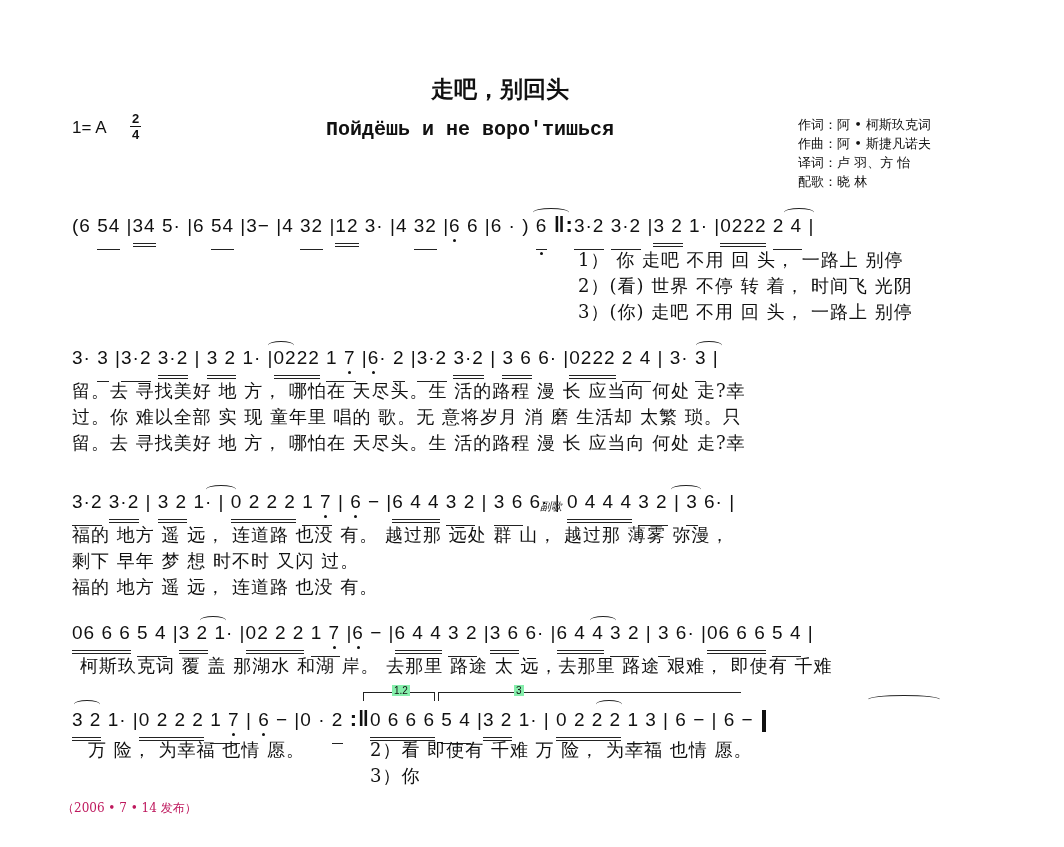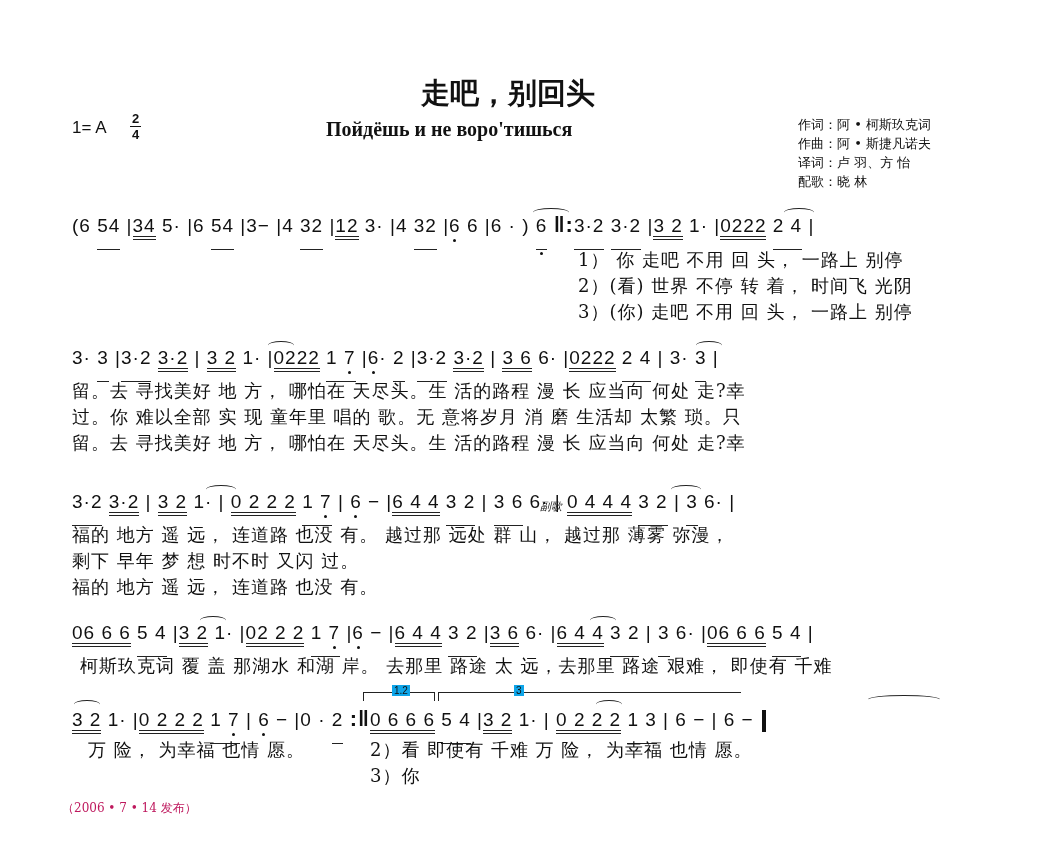--- a/index.html
+++ b/index.html
@@ -1,34 +1,34 @@
 <!DOCTYPE html>
 <html><head>
 <meta charset="utf-8">
 <style>
   html, body { margin:0; padding:0; background:#ffffff; }
   body { width:1064px; height:847px; position:relative; overflow:hidden; color:#111; }
   .abs { position:absolute; white-space:nowrap; }
-  .title-cn { left:0; width:1000px; text-align:center; top:74px; font-family:"DejaVu Sans", sans-serif; font-size:29px; font-weight:bold; padding-left:8px; }
-  .title-ru { top:118px; left:326px; font-family:Liberation Serif, serif; font-size:20px; font-weight:bold; }
+  .title-cn { left:0; width:1000px; text-align:center; top:74px; font-family:"DejaVu Sans", sans-serif; font-size:23px; font-weight:bold; padding-left:0; }
+  .title-ru { top:118px; left:326px; font-family:Liberation Mono, monospace; font-size:20px; font-weight:bold; }
   .key { top:118px; left:72px; font-family:"Liberation Sans", sans-serif; font-size:17px; }
   .meter { top:112px; left:130px; font-family:"Liberation Sans", sans-serif; font-size:13px; font-weight:bold; line-height:13px; text-align:center; }
   .meter .bar { display:block; border-top:1.5px solid #111; width:11px; margin:1px 0; }
   .credits { top:115px; left:798px; font-family:"DejaVu Serif", serif; font-size:13px; line-height:19px; }
   .notes { font-family:"Liberation Sans", sans-serif; font-size:19px; letter-spacing:1px; }
   .lyric { font-family:"DejaVu Serif", serif; font-size:18px; letter-spacing:1px; }
   .u1 { border-bottom:1.5px solid #222; padding-bottom:13px; }
-  .u2 { border-bottom:4px double #222; padding-bottom:0; }
+  .u2 { border-bottom:4px double #222; padding-bottom:7px; }
   .dotbelow { position:relative; }
   .dotbelow::after { content:""; position:absolute; left:50%; bottom:-6px; width:3px; height:3px; margin-left:-1.5px; background:#111; border-radius:50%; }
   .slur { position:absolute; border-top:1.5px solid #222; border-radius:50% 50% 0 0; height:8px; }
   .label-small { font-family:"DejaVu Serif", serif; font-size:11px; }
   .footer { top:800px; left:62px; font-family:"DejaVu Serif", serif; font-size:12px; color:#be185d; }
   .volta { position:absolute; border-top:1px solid #222; border-left:1px solid #222; height:8px; font-family:"Liberation Sans", sans-serif; font-size:10px; }
-  .volta span { position:absolute; top:-8px; background:#0ea5e9; padding:0 2px; }
+  .volta span { position:absolute; top:-8px; background:#86efac; padding:0 2px; }
   .endbar { display:inline-block; width:4px; height:22px; background:#111; vertical-align:middle; margin-left:2px; }
 </style>
 </head>
 <body>
 
 <div class="abs title-cn" style="left:0;width:1000px;text-align:center;">走吧，别回头</div>
 <div class="abs title-ru">Пойдёшь и не воро'тишься</div>
 <div class="abs key">1= A</div>
 <div class="abs meter">
   <span>2</span>

